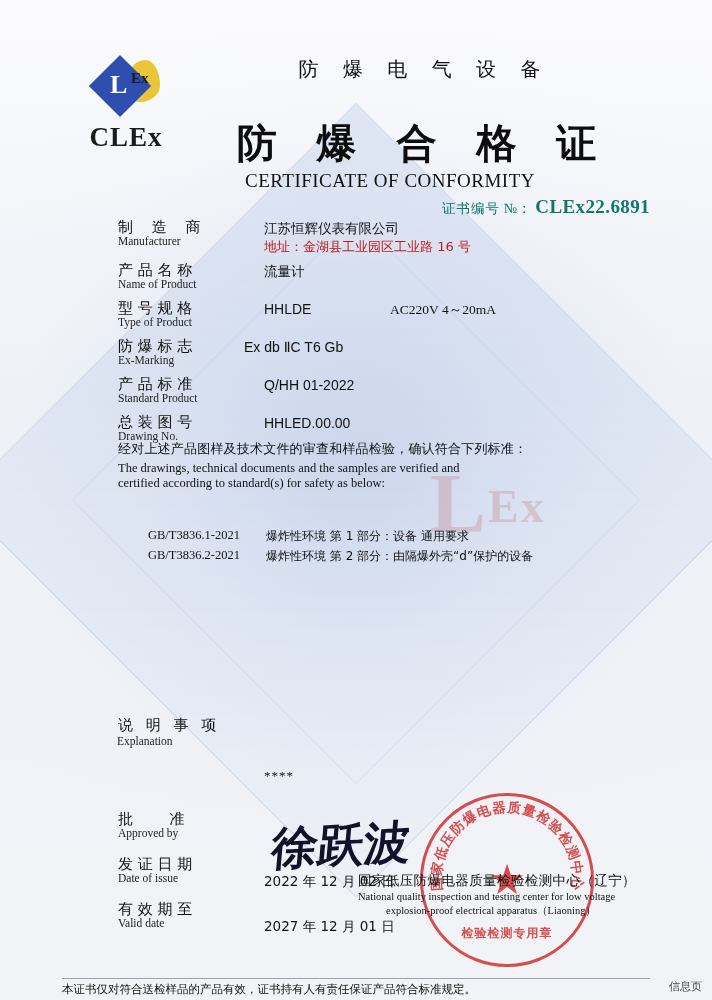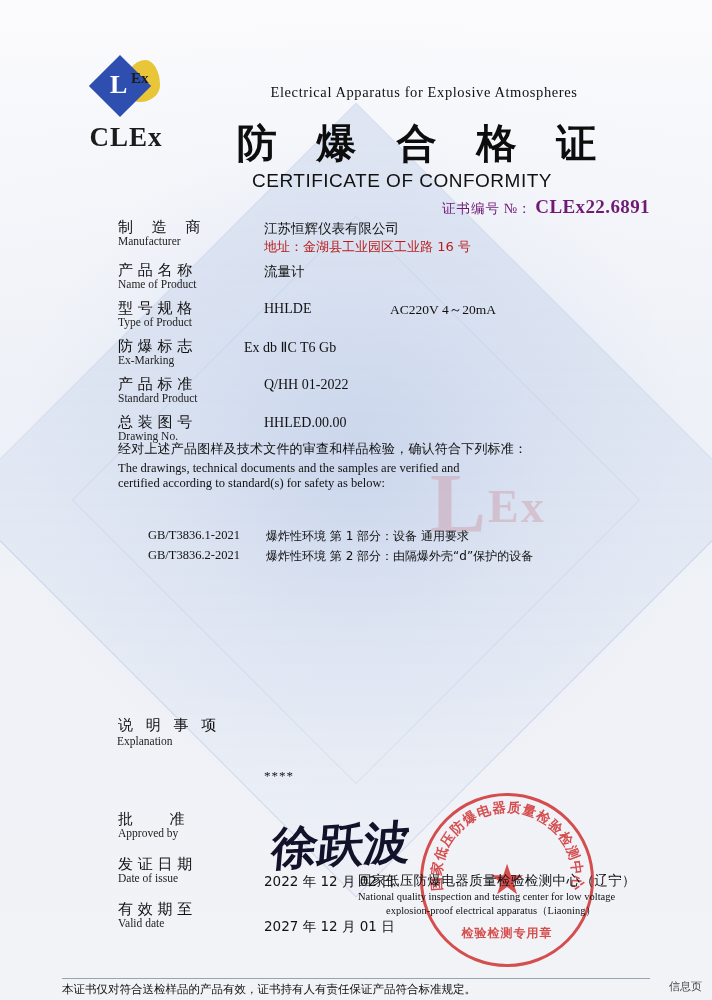--- a/index.html
+++ b/index.html
@@ -154,35 +154,35 @@
     width: 500px;
     text-align: center;
     font-size: 40px;
     font-weight: bold;
     letter-spacing: 13px;
     color: #0d0d0d;
     font-family: "DejaVu Sans", sans-serif;
   }
   .title-en {
     position: absolute;
-    left: 152px;
+    left: 140px;
     top: 170px;
     width: 500px;
     text-align: center;
     font-size: 19px;
     letter-spacing: 0.5px;
     color: #111;
-    font-family: Liberation Sans, sans-serif;
+    font-family: Liberation Serif, serif;
   }
   .cert-no-row {
     position: absolute;
     right: 62px;
     top: 196px;
     font-size: 14px;
-    color: #701a75;
+    color: #0f766e;
     white-space: nowrap;
     text-align: center;
   }
   .cert-no-label {
     font-family: "DejaVu Sans", sans-serif;
     font-size: 13.5px;
     letter-spacing: 1px;
   }
   .cert-no-no {
     font-family: "Liberation Serif", serif;
@@ -228,21 +228,21 @@
   .f-val {
     position: absolute;
     left: 146px;
     top: 2px;
     font-size: 13.5px;
     font-family: "DejaVu Sans", sans-serif;
     color: #111;
     white-space: nowrap;
   }
   .f-val.serif {
-    font-family: Liberation Serif, serif;
+    font-family: Liberation Sans, sans-serif;
     font-size: 14px;
     text-align: center;
   }
   .f-val2 {
     position: absolute;
     left: 272px;
     top: 2px;
     font-size: 13.5px;
     font-family: "Liberation Serif", serif;
     color: #111;
@@ -472,21 +472,21 @@
     <div class="logo">
       <div class="logo-mark">
         <div class="flame"></div>
         <div class="diamond"></div>
         <div class="l-letter">L</div>
         <div class="ex-badge">Ex</div>
       </div>
       <div class="logo-text">CLEx</div>
     </div>
 
-    <div class="hd-en">Electrical Apparatus for Explosive Atmospheres</div>
+    <div class="hd-cn">防 爆 电 气 设 备</div>
     <div class="title-cn">防 爆 合 格 证</div>
     <div class="title-en">CERTIFICATE OF CONFORMITY</div>
 
     <div class="cert-no-row">
       <span class="cert-no-label">证书编号</span><span class="cert-no-no">№：</span><span class="cert-no-val">CLEx22.6891</span>
     </div>
 
     <div class="field" style="top:218px;">
       <div class="f-label-cn sp4">制 造 商</div>
       <div class="f-label-en">Manufacturer</div>

